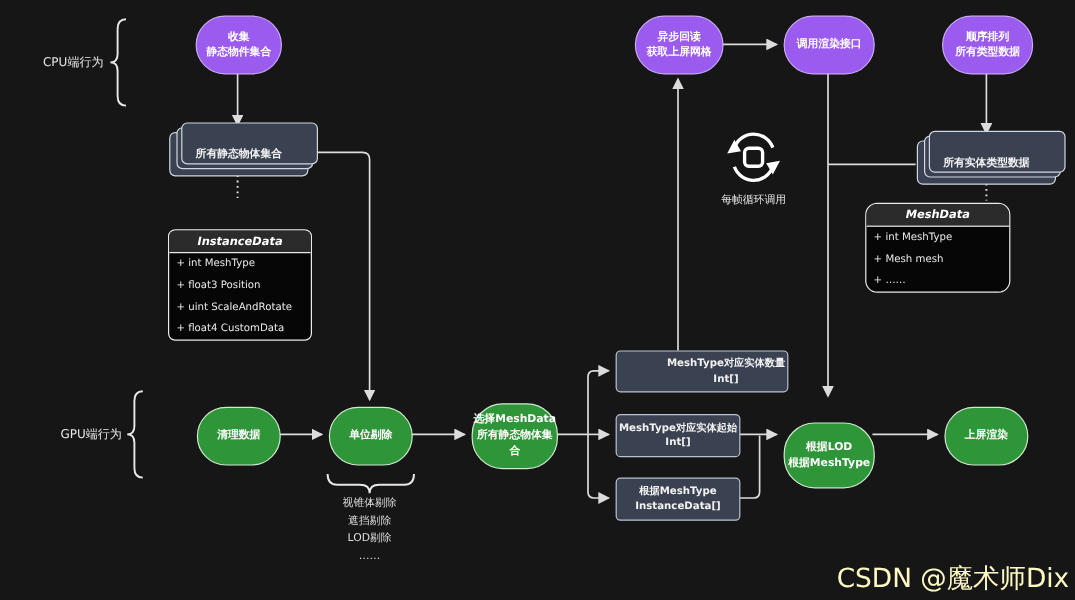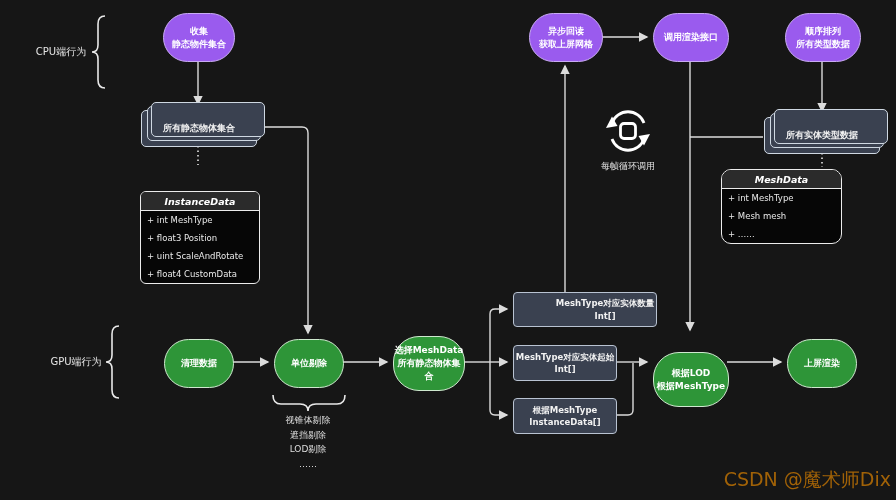--- a/index.html
+++ b/index.html
@@ -35,21 +35,21 @@
     height:18px;display:flex;align-items:center;padding-left:6px;font-size:8.5px;color:#e9e9e9;
   }
   .buf{
     position:absolute;z-index:2;background:#3a4150;border:1.3px solid #b9c3d2;border-radius:4px;
     display:flex;flex-direction:column;align-items:center;justify-content:center;
     font-size:8.5px;font-weight:bold;color:#f2f2f2;line-height:12.5px;text-align:center;
   }
   .sectlabel{position:absolute;z-index:2;font-size:10px;color:#e6e6e6;text-align:center;}
   .caption{position:absolute;z-index:2;font-size:9px;color:#e3e3e3;text-align:center;}
   .notes{position:absolute;z-index:2;font-size:9px;color:#dedede;text-align:center;line-height:14.5px;}
-  .watermark{position:absolute;z-index:3;right:5px;top:467px;font-size:19px;color:#a16207;}
+  .watermark{position:absolute;z-index:3;right:5px;top:467px;font-size:22px;color:#fef9c3;}
 </style>
 </head>
 <body>
 
 <div id="canvas">
 
   <svg id="wires" width="896" height="500" viewBox="0 0 896 500">
     <defs>
       <marker id="arw" markerWidth="8" markerHeight="8" refX="6" refY="3.5" orient="auto">
         <path d="M0,0 L7,3.5 L0,7 Z" fill="#dcdcdc"></path>

